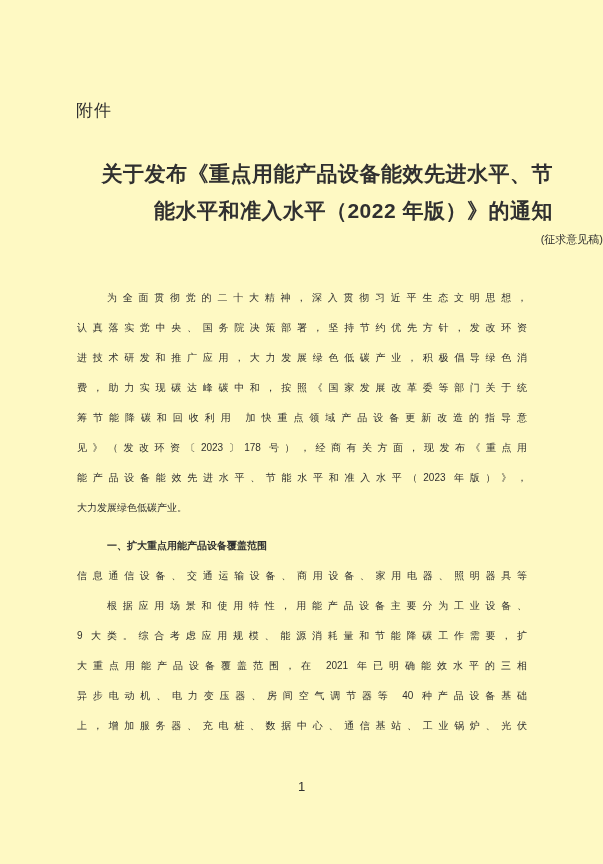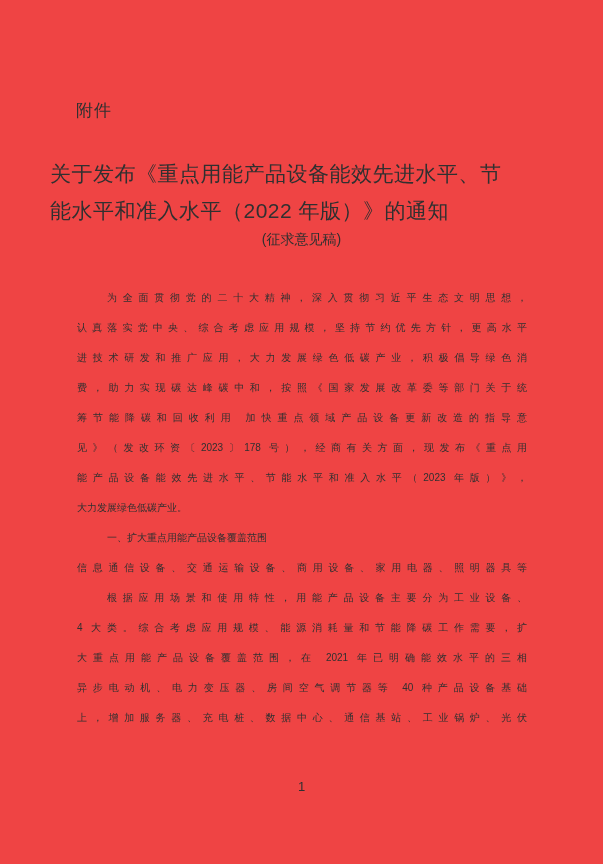--- a/index.html
+++ b/index.html
@@ -4,55 +4,55 @@
 <style>
   html, body {
     margin: 0;
     padding: 0;
     background: #ffffff;
   }
   .page {
     position: relative;
     width: 603px;
     height: 864px;
-    background: #ef4444;
+    background: #fef9c3;
     color: #303030;
     font-family: "Liberation Sans", "DejaVu Sans", sans-serif;
     overflow: hidden;
   }
   .attachment {
     position: absolute;
     left: 76px;
     top: 100px;
     font-size: 17px;
     line-height: 22px;
     letter-spacing: 1px;
   }
   .title {
     position: absolute;
     top: 155px;
     left: 50px;
     right: 50px;
     margin: 0;
-    text-align: left;
-    font-weight: normal;
+    text-align: right;
+    font-weight: bold;
     font-size: 21px;
     line-height: 37px;
     letter-spacing: 0.5px;
   }
   .title .title-line {
     display: block;
   }
   .subtitle {
     position: absolute;
     top: 229px;
     left: 0;
     right: 0;
-    text-align: center;
-    font-size: 14px;
+    text-align: right;
+    font-size: 11px;
     line-height: 20px;
   }
   .body {
     position: absolute;
     top: 283px;
     left: 77px;
     width: 450px;
     font-size: 10px;
   }
   .line {
@@ -62,21 +62,22 @@
     text-align-last: left;
     box-sizing: border-box;
   }
   .line.justify {
     text-align-last: justify;
   }
   .line.indent {
     padding-left: 30px;
   }
   .line.bold {
-    font-weight: normal;
+    font-weight: bold;
+    margin-top: 8px;
   }
   .page-number {
     position: absolute;
     top: 778px;
     left: 0;
     right: 0;
     text-align: center;
     font-size: 13px;
     line-height: 18px;
   }
@@ -89,30 +90,30 @@
 
   <h1 class="title">
     <span class="title-line">关于发布《重点用能产品设备能效先进水平、节</span>
     <span class="title-line">能水平和准入水平（2022 年版）》的通知</span>
   </h1>
 
   <div class="subtitle">(征求意见稿)</div>
 
   <div class="body" id="body-lines">
       <div class="line justify indent">为全面贯彻党的二十大精神，深入贯彻习近平生态文明思想，</div>
-      <div class="line justify">认真落实党中央、综合考虑应用规模，坚持节约优先方针，更高水平</div>
+      <div class="line justify">认真落实党中央、国务院决策部署，坚持节约优先方针，发改环资</div>
       <div class="line justify">进技术研发和推广应用，大力发展绿色低碳产业，积极倡导绿色消</div>
       <div class="line justify">费，助力实现碳达峰碳中和，按照《国家发展改革委等部门关于统</div>
       <div class="line justify">筹节能降碳和回收利用 加快重点领域产品设备更新改造的指导意</div>
       <div class="line justify">见》（发改环资〔2023〕178 号），经商有关方面，现发布《重点用</div>
       <div class="line justify">能产品设备能效先进水平、节能水平和准入水平（2023 年版）》，</div>
       <div class="line">大力发展绿色低碳产业。</div>
       <div class="line indent bold">一、扩大重点用能产品设备覆盖范围</div>
       <div class="line justify">信息通信设备、交通运输设备、商用设备、家用电器、照明器具等</div>
       <div class="line justify indent">根据应用场景和使用特性，用能产品设备主要分为工业设备、</div>
-      <div class="line justify">4 大类。综合考虑应用规模、能源消耗量和节能降碳工作需要，扩</div>
+      <div class="line justify">9 大类。综合考虑应用规模、能源消耗量和节能降碳工作需要，扩</div>
       <div class="line justify">大重点用能产品设备覆盖范围，在 2021 年已明确能效水平的三相</div>
       <div class="line justify">异步电动机、电力变压器、房间空气调节器等 40 种产品设备基础</div>
       <div class="line justify">上，增加服务器、充电桩、数据中心、通信基站、工业锅炉、光伏</div>
     </div>
 
   <div class="page-number">1</div>
 </div>
 
 </body></html>

